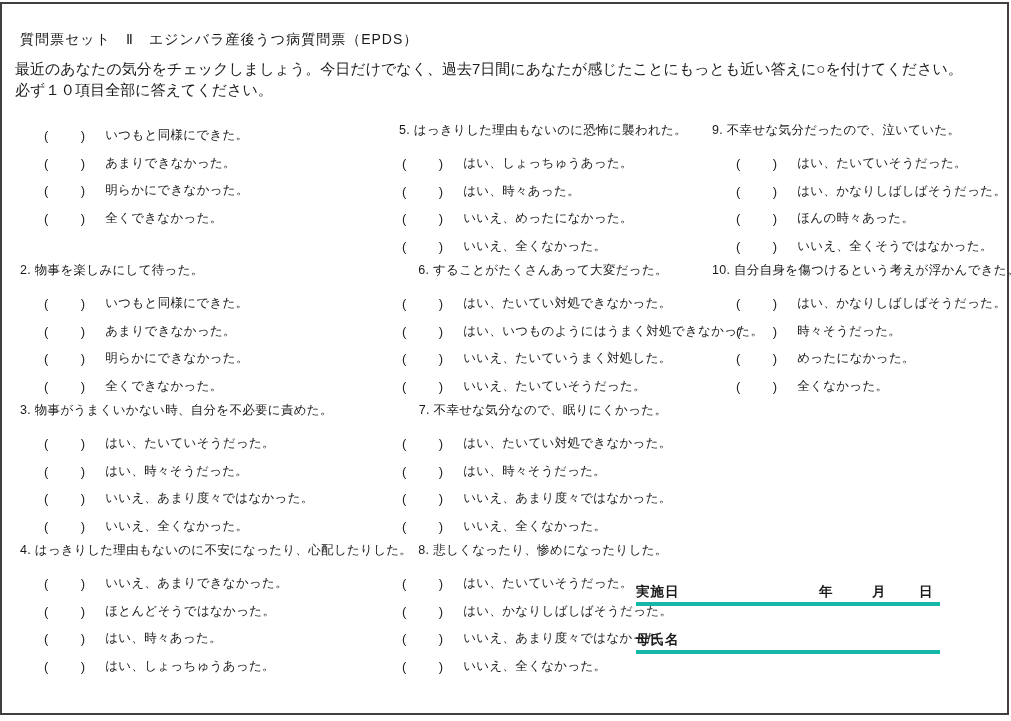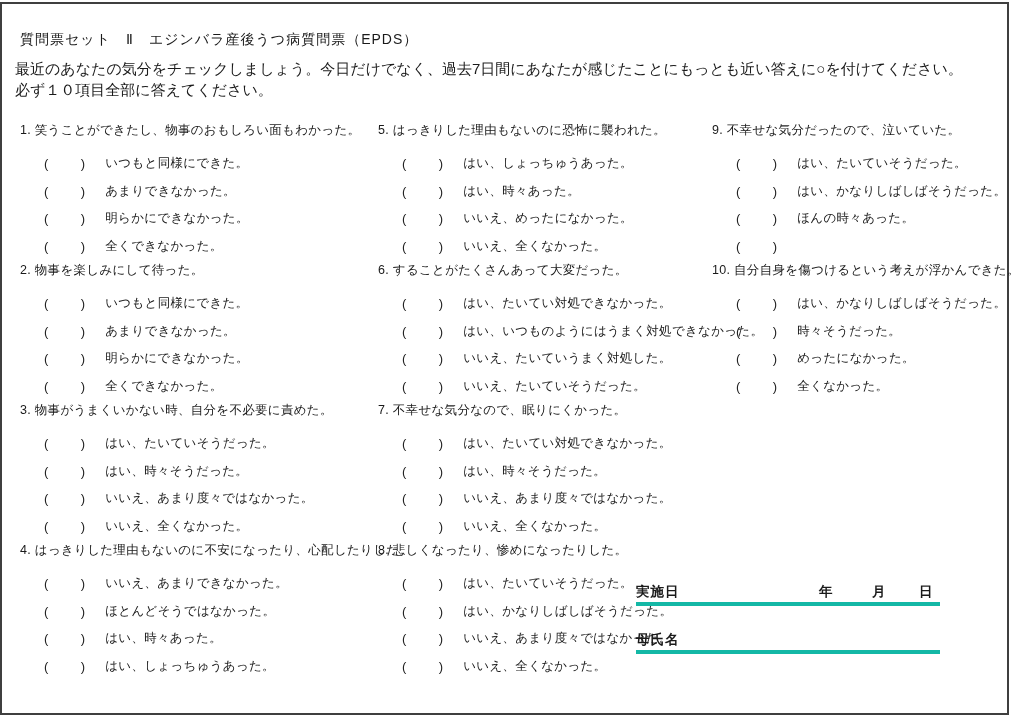--- a/index.html
+++ b/index.html
@@ -23,21 +23,21 @@
     font-size:14px; letter-spacing:1px; font-weight:500;
     white-space:nowrap;
   }
   .instructions{
     position:absolute; left:15px; top:58px;
     font-size:15px; line-height:21px; font-weight:500;
     white-space:nowrap;
   }
   .col{ position:absolute; top:122px; }
   .col1{ left:20px;  width:350px; }
-  .col2{ left:378px; width:330px; }
+  .col2{ left:378px; width:330px;text-align:center; }
   .col3{ left:712px; width:292px; }
   .question{ height:140px; }
   .q-title{
     font-size:12.5px; height:18px; margin-bottom:10px;
     white-space:nowrap; letter-spacing:0.3px;
   }
   .q-opt{
     height:27.5px; display:flex; align-items:center;
     padding-left:24px; font-size:12.5px; white-space:nowrap;
     letter-spacing:0.3px;
@@ -69,21 +69,20 @@
 
   <div class="title">質問票セット　Ⅱ　エジンバラ産後うつ病質問票（EPDS）</div>
 
   <div class="instructions">
     <div>最近のあなたの気分をチェックしましょう。今日だけでなく、過去7日間にあなたが感じたことにもっとも近い答えに○を付けてください。</div>
     <div>必ず１０項目全部に答えてください。</div>
   </div>
 
   <div class="col col1" id="col1">
       <div class="question">
-        <div class="q-title">1.&nbsp;笑うことができたし、物事のおもしろい面もわかった。</div>
         <div class="q-opt">
           <span class="paren">(</span>
           <span class="paren close">)</span>
           <span class="opt-text">いつもと同様にできた。</span>
         </div>
         <div class="q-opt">
           <span class="paren">(</span>
           <span class="paren close">)</span>
           <span class="opt-text">あまりできなかった。</span>
         </div>
@@ -276,20 +275,21 @@
           <span class="opt-text">はい、かなりしばしばそうだった。</span>
         </div>
         <div class="q-opt">
           <span class="paren">(</span>
           <span class="paren close">)</span>
           <span class="opt-text">ほんの時々あった。</span>
         </div>
         <div class="q-opt">
           <span class="paren">(</span>
           <span class="paren close">)</span>
+          <span class="opt-text">いいえ、全くそうではなかった。</span>
         </div>
       </div>
       <div class="question">
         <div class="q-title">10.&nbsp;自分自身を傷つけるという考えが浮かんできた。</div>
         <div class="q-opt">
           <span class="paren">(</span>
           <span class="paren close">)</span>
           <span class="opt-text">はい、かなりしばしばそうだった。</span>
         </div>
         <div class="q-opt">

